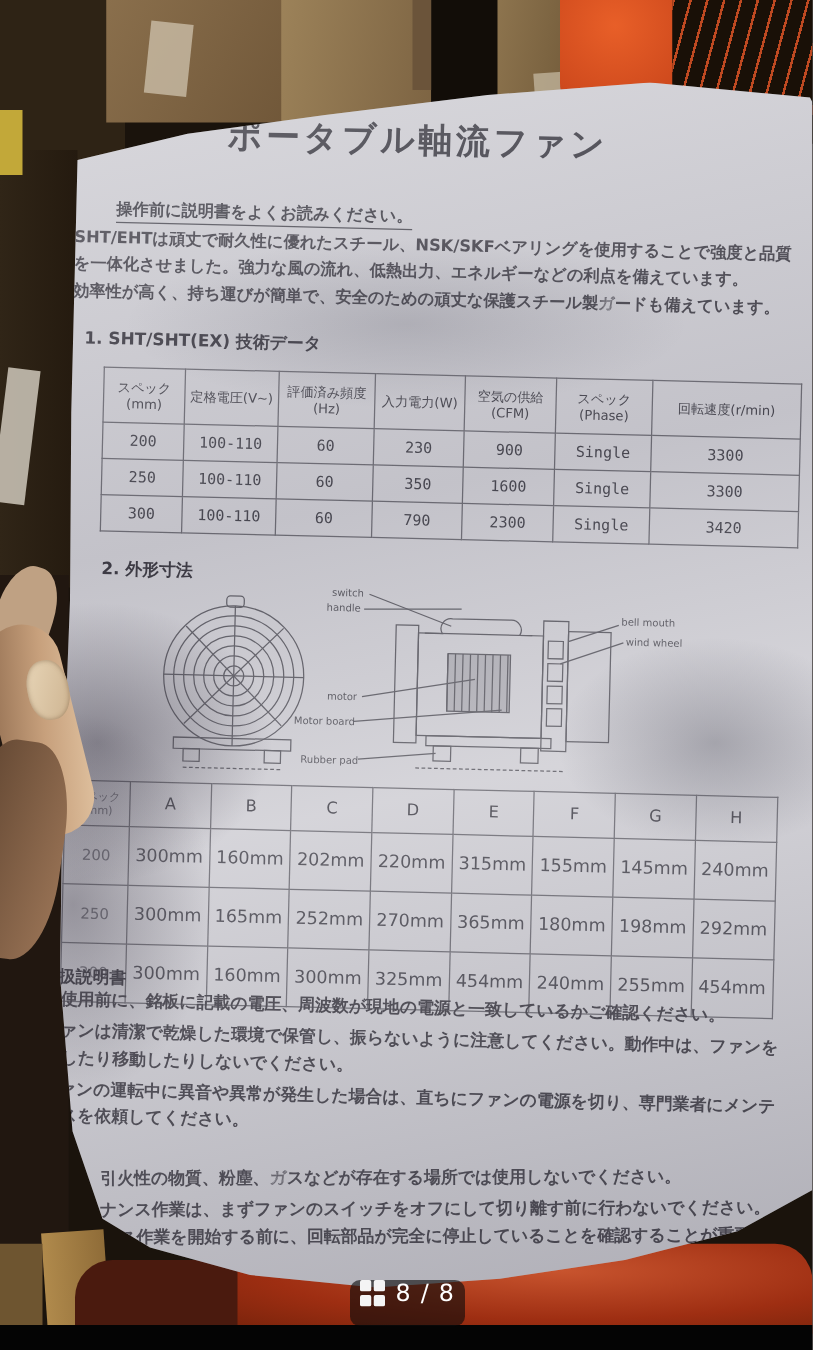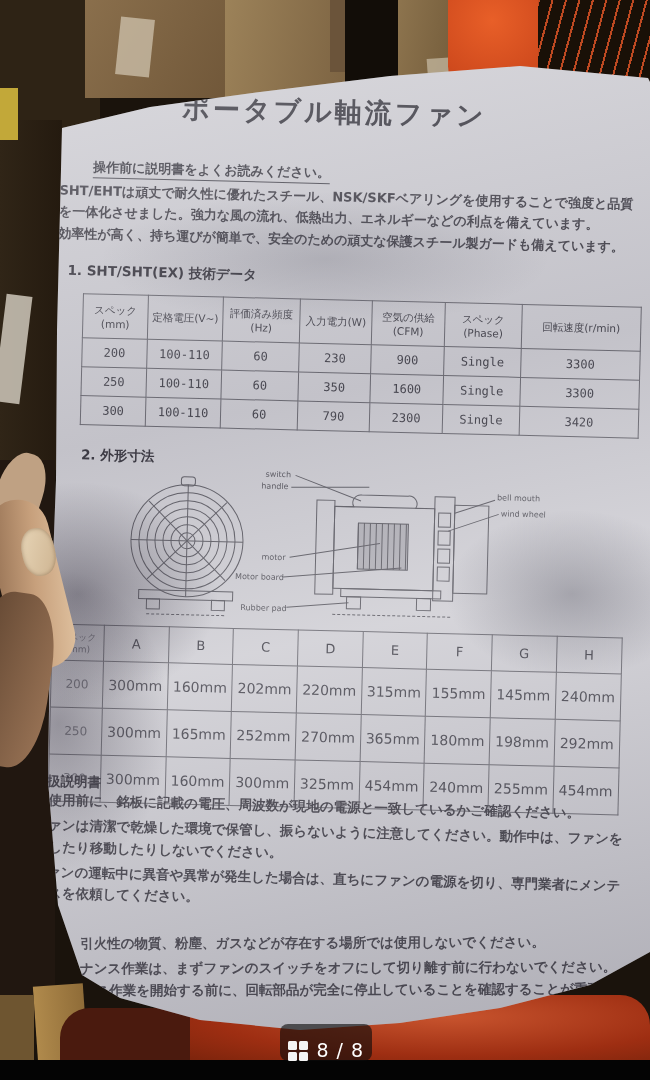--- a/index.html
+++ b/index.html
@@ -84,21 +84,21 @@
   .finger { left:-4px; top:452px; width:46px; height:86px; background:#bfa183; border-radius:45%; transform:rotate(18deg); }
   .thumb { left:0px; top:498px; width:62px; height:172px; border-radius:32px;
     background:linear-gradient(100deg,#8f6b4e,#c7a07c 55%,#e0c2a0); transform:rotate(-14deg); }
   .nail { left:22px; top:528px; width:33px; height:48px; border-radius:45%;
     background:linear-gradient(115deg,#e8d6b8,#cdb390); transform:rotate(-12deg); box-shadow:inset 0 0 4px rgba(120,90,60,.6); }
   .palm { left:-28px; top:592px; width:78px; height:175px; border-radius:40%;
     background:linear-gradient(100deg,#5f4430,#9a7456); transform:rotate(8deg); }
 
   
   .pager { left:280px; top:1024px; width:92px; height:37px; border-radius:8px;
-    background:rgba(12,12,12,.62); display:flex; align-items:flex-end; justify-content:center; gap:8px; z-index:20; }
+    background:rgba(12,12,12,.62); display:flex; align-items:flex-start; justify-content:center; gap:8px; z-index:20; }
   .grid-icon { display:grid; grid-template-columns:9px 9px; grid-template-rows:9px 9px; gap:2.5px; }
   .grid-icon span { background:#f4f4f4; border-radius:1.5px; }
   .pager-text { color:#fff; font-size:19px; letter-spacing:1px; }
 
   svg text { font-family:"DejaVu Sans", sans-serif; }
 </style>
 </head>
 <body>
 
 <div class="abs scene">

